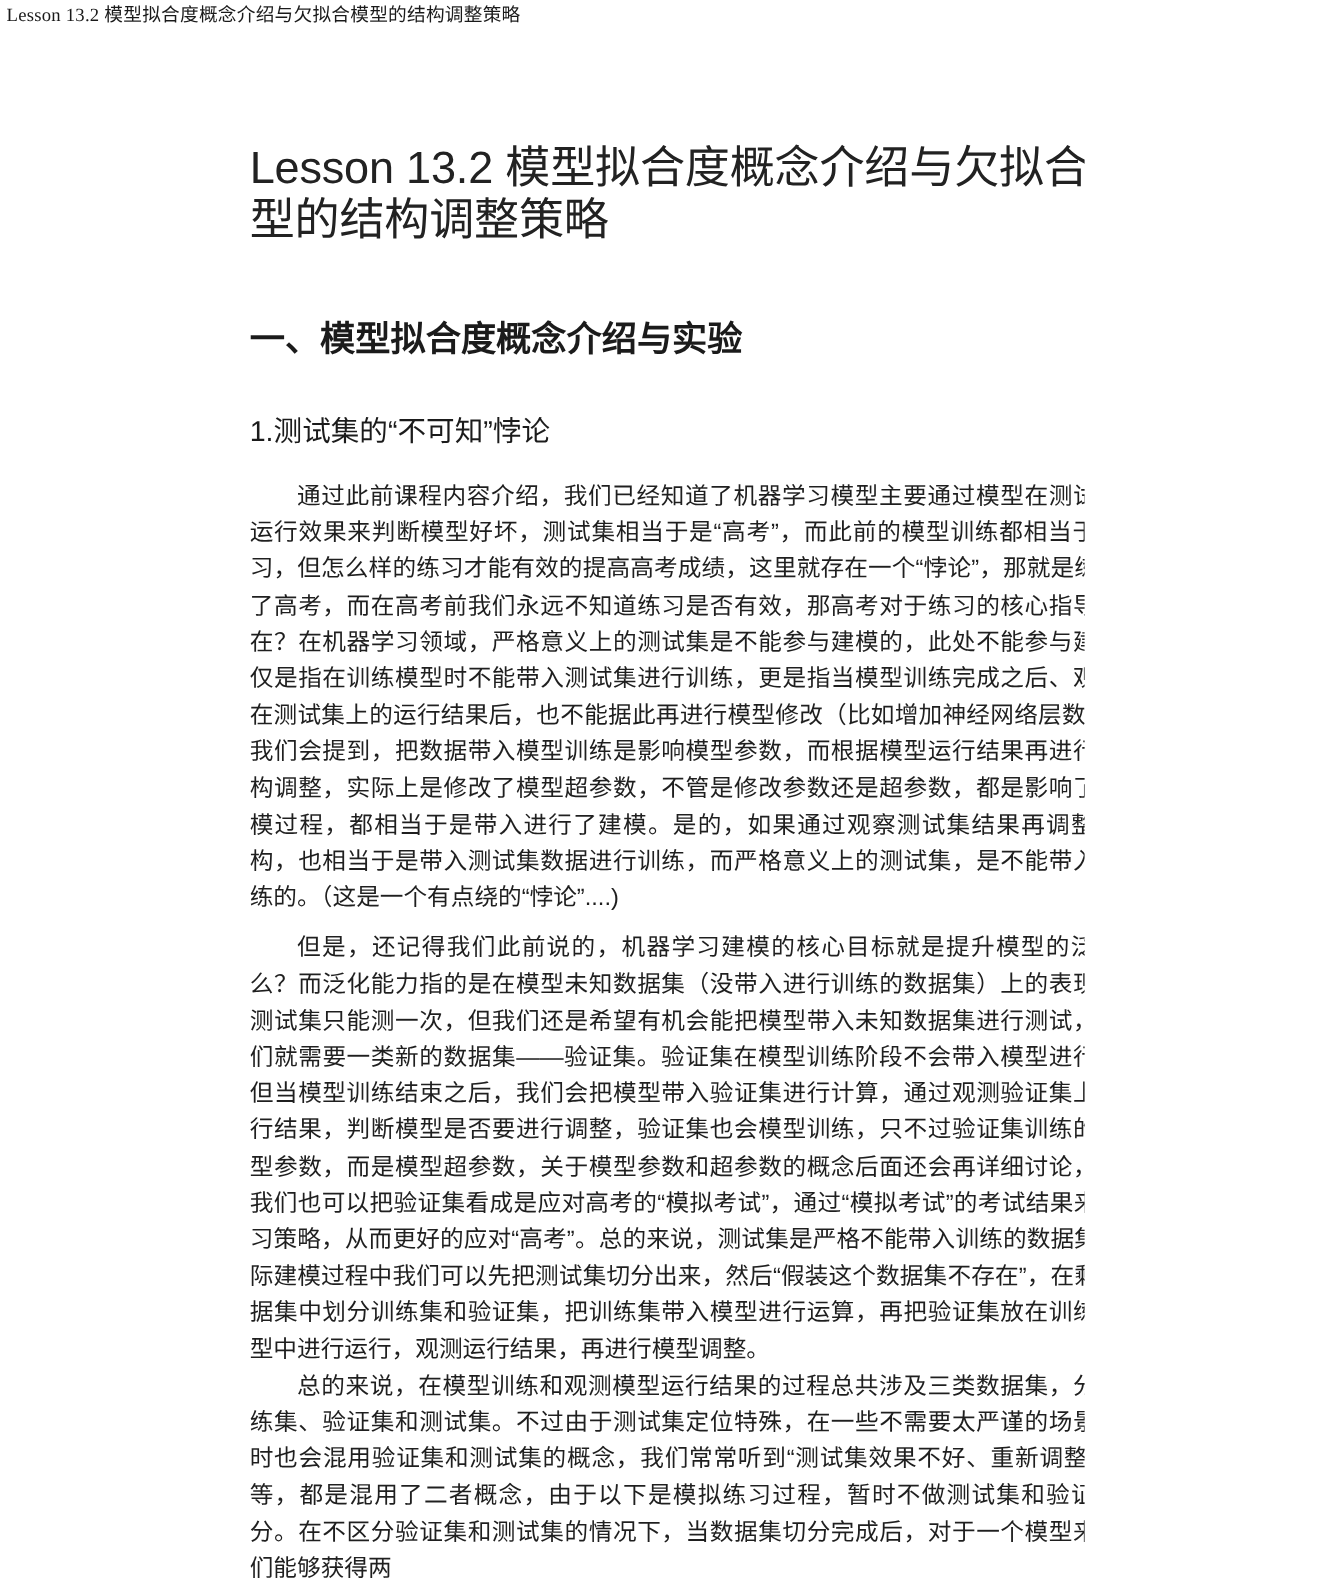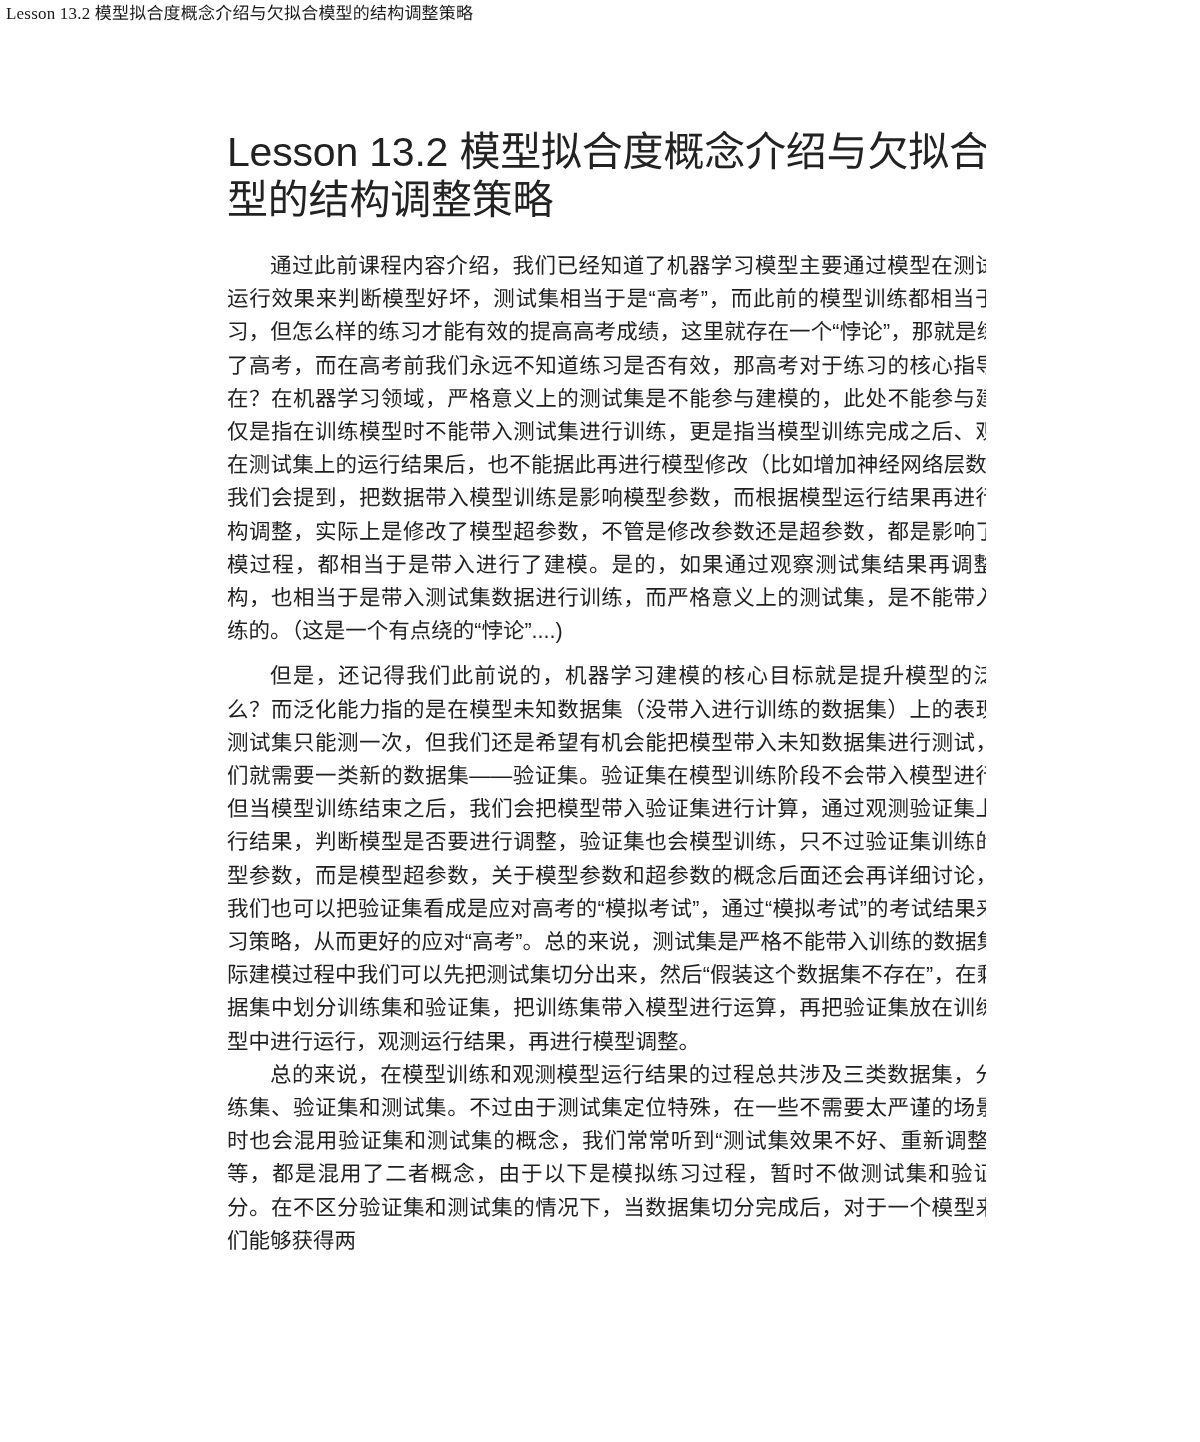--- a/index.html
+++ b/index.html
@@ -110,21 +110,23 @@
 
   <div class="print-header">
     <span class="ph-left">Lesson 13.2 模型拟合度概念介绍与欠拟合模型的结构调整策略</span>
     <span class="ph-right">srcdoc:srcdoc</span>
   </div>
 
   <div class="doc">
 
     <h1 class="doc-title">Lesson 13.2 模型拟合度概念介绍与欠拟合模型的结构调整策略</h1>
 
+    <h2 class="section-title">一、模型拟合度概念介绍与实验</h2>
 
+    <h3 class="subsection-title">1.测试集的“不可知”悖论</h3>
 
     <p class="para first-para">通过此前课程内容介绍，我们已经知道了机器学习模型主要通过模型在测试集上的运行效果来判断模型好坏，测试集相当于是“高考”，而此前的模型训练都相当于是在练习，但怎么样的练习才能有效的提高高考成绩，这里就存在一个“悖论”，那就是练习是为了高考，而在高考前我们永远不知道练习是否有效，那高考对于练习的核心指导意义何在？在机器学习领域，严格意义上的测试集是不能参与建模的，此处不能参与建模，不仅是指在训练模型时不能带入测试集进行训练，更是指当模型训练完成之后、观察模型在测试集上的运行结果后，也不能据此再进行模型修改（比如增加神经网络层数），后面我们会提到，把数据带入模型训练是影响模型参数，而根据模型运行结果再进行模型结构调整，实际上是修改了模型超参数，不管是修改参数还是超参数，都是影响了模型建模过程，都相当于是带入进行了建模。是的，如果通过观察测试集结果再调整模型结构，也相当于是带入测试集数据进行训练，而严格意义上的测试集，是不能带入模型训练的。（这是一个有点绕的“悖论”....)</p>
 
     <p class="para">但是，还记得我们此前说的，机器学习建模的核心目标就是提升模型的泛化能力么？而泛化能力指的是在模型未知数据集（没带入进行训练的数据集）上的表现，虽然测试集只能测一次，但我们还是希望有机会能把模型带入未知数据集进行测试，此时我们就需要一类新的数据集——验证集。验证集在模型训练阶段不会带入模型进行训练，但当模型训练结束之后，我们会把模型带入验证集进行计算，通过观测验证集上模型运行结果，判断模型是否要进行调整，验证集也会模型训练，只不过验证集训练的不是模型参数，而是模型超参数，关于模型参数和超参数的概念后面还会再详细讨论，当然，我们也可以把验证集看成是应对高考的“模拟考试”，通过“模拟考试”的考试结果来调整复习策略，从而更好的应对“高考”。总的来说，测试集是严格不能带入训练的数据集，在实际建模过程中我们可以先把测试集切分出来，然后“假装这个数据集不存在”，在剩余的数据集中划分训练集和验证集，把训练集带入模型进行运算，再把验证集放在训练好的模型中进行运行，观测运行结果，再进行模型调整。</p>
 
     <div class="clipped-wrap">
       <p class="para">总的来说，在模型训练和观测模型运行结果的过程总共涉及三类数据集，分别是训练集、验证集和测试集。不过由于测试集定位特殊，在一些不需要太严谨的场景下，有时也会混用验证集和测试集的概念，我们常常听到“测试集效果不好、重新调整模型”等等，都是混用了二者概念，由于以下是模拟练习过程，暂时不做测试集和验证集的区分。在不区分验证集和测试集的情况下，当数据集切分完成后，对于一个模型来说，我们能够获得两</p>
     </div>
 
   </div>

